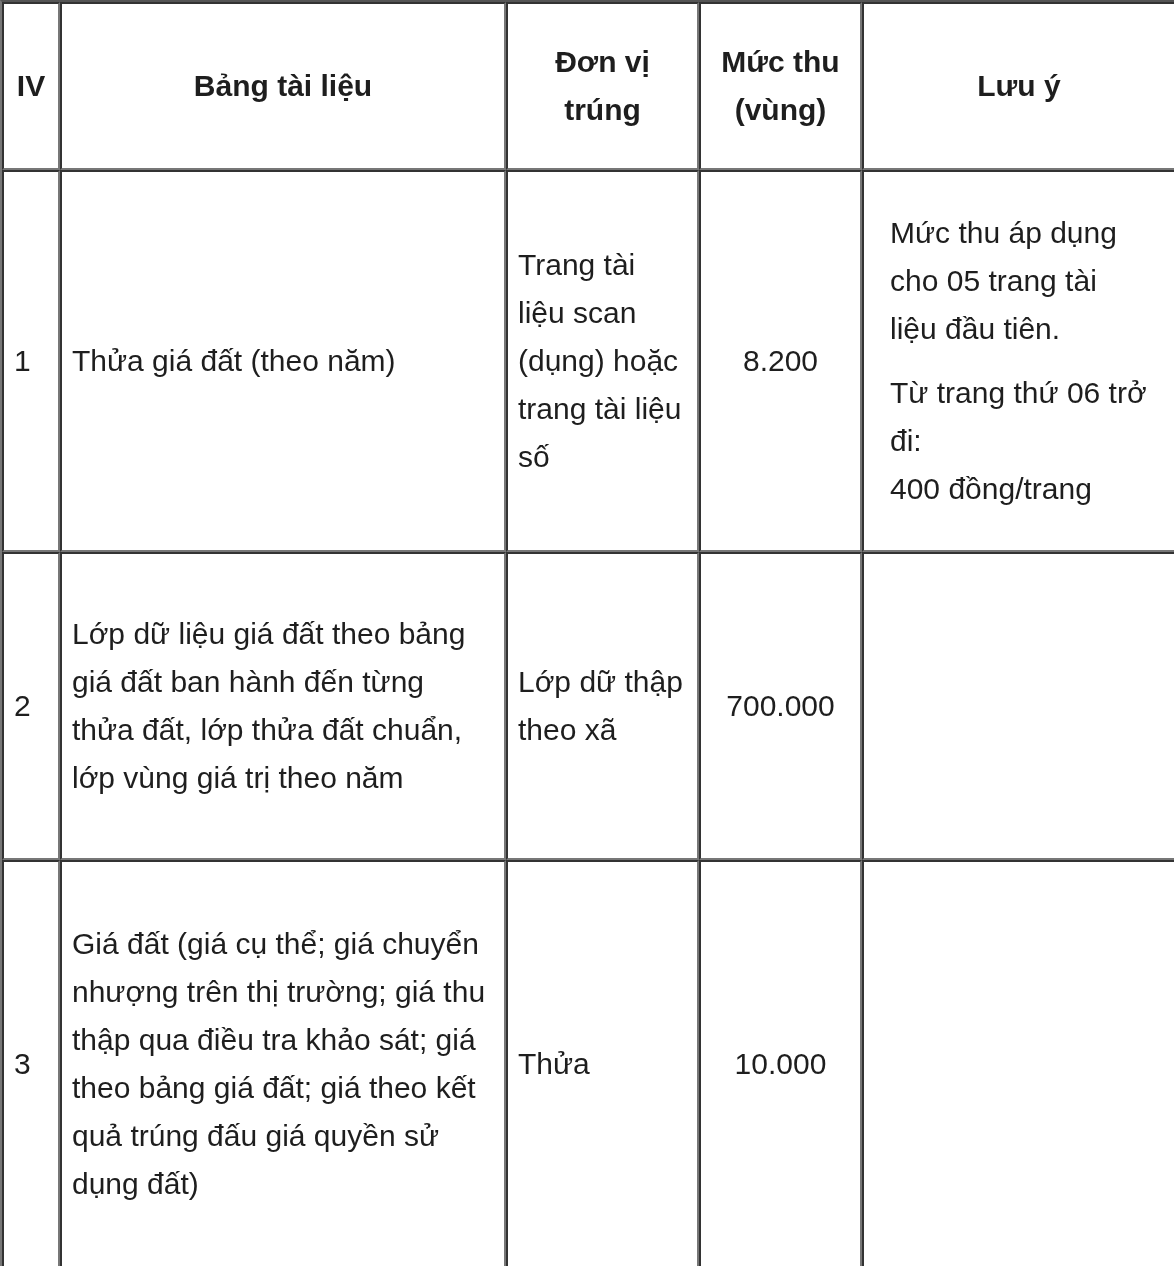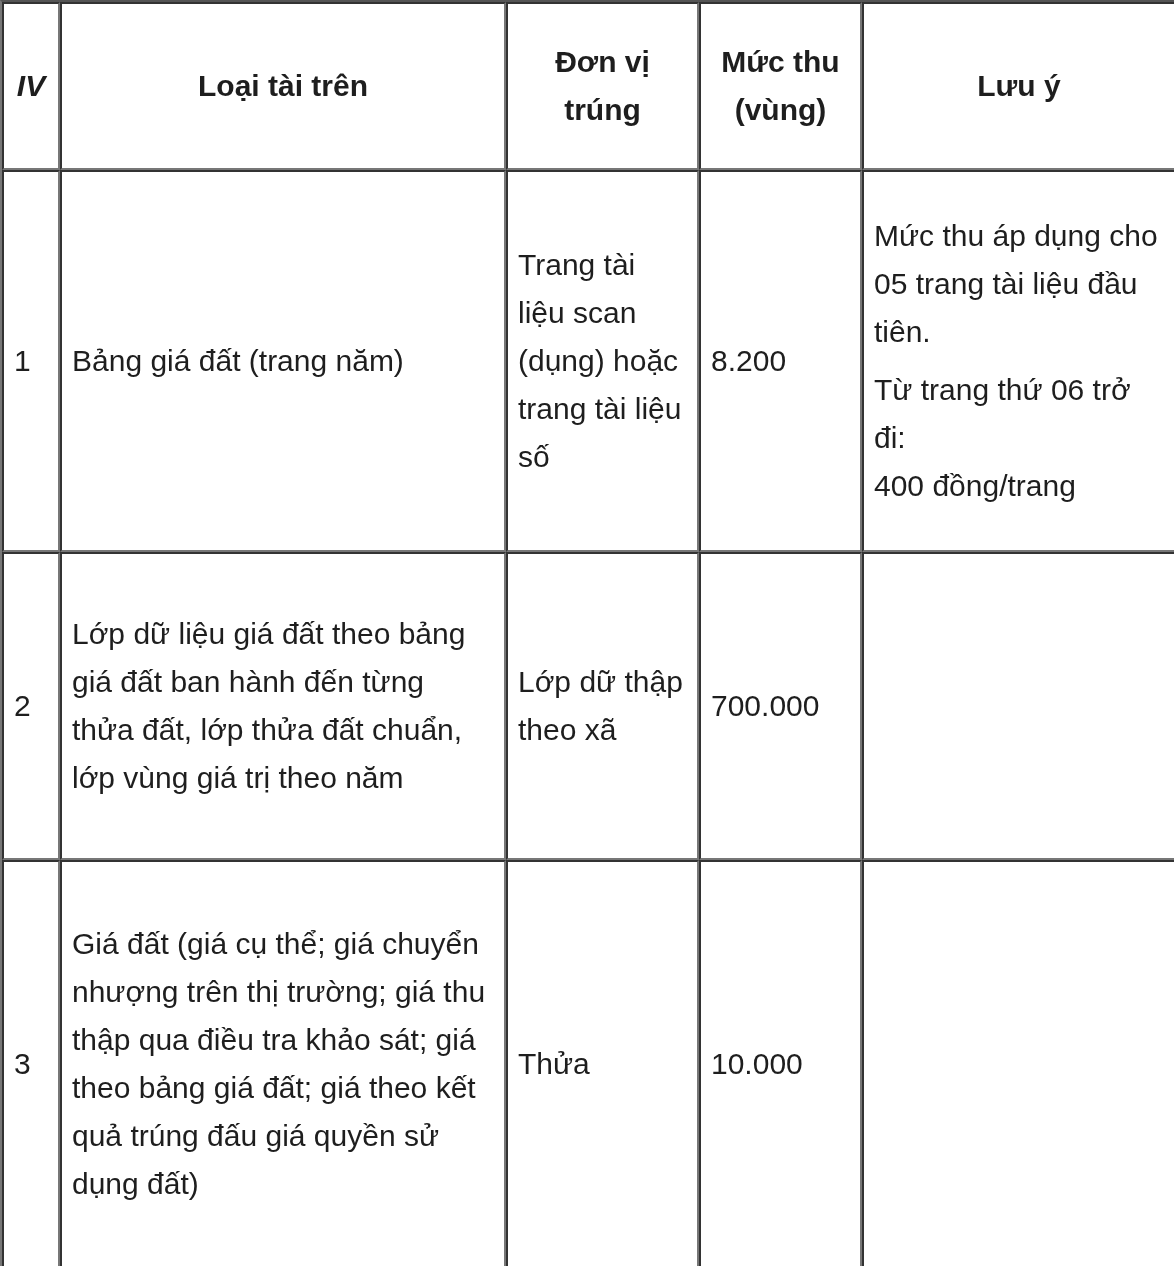--- a/index.html
+++ b/index.html
@@ -35,25 +35,25 @@
       line-height: 48px;
       padding: 0 10px;
       vertical-align: middle;
       box-sizing: border-box;
     }
     table.fee-table th {
       font-weight: bold;
       text-align: center;
       color: #1e1e1e;
     }
-    table.fee-table th.col-no { padding: 0 4px; font-style: italic; }
+    table.fee-table th.col-no { padding: 0 4px; }
     td.col-no { text-align: left; padding-left: 14px; }
-    td.center { text-align: left; margin-top: 8px; }
+    td.center { text-align: center; margin-top: 8px; }
     td.left { text-align: left; }
-    .note-para { margin: 0; }
+    .note-para { margin: 16px; }
     .note-para + .note-para { margin-top: 10px; }
     col.c1 { width: 58px; }
     col.c2 { width: 446px; }
     col.c3 { width: 193px; }
     col.c4 { width: 163px; }
     col.c5 { width: 314px; }
     tr.head-row { height: 168px; }
     tr.row-1 { height: 382px; }
     tr.row-2 { height: 308px; }
     tr.row-3 { height: 408px; }
@@ -65,30 +65,30 @@
   <colgroup>
     <col class="c1">
       <col class="c2">
       <col class="c3">
       <col class="c4">
       <col class="c5">
   </colgroup>
   <thead>
     <tr class="head-row">
       <th class="col-no">IV</th>
-      <th>Loại tài trên</th>
+      <th>Bảng tài liệu</th>
       <th>Đơn vị trúng</th>
       <th>Mức thu (vùng)</th>
       <th>Lưu ý</th>
     </tr>
   </thead>
   <tbody>
     <tr class="row-1">
       <td class="col-no">1</td>
-      <td class="left">Bảng giá đất (trang năm)</td>
+      <td class="left">Thửa giá đất (theo năm)</td>
       <td class="left">Trang tài liệu scan (dụng) hoặc trang tài liệu số</td>
       <td class="center">8.200</td>
       <td class="left">
         <p class="note-para">Mức thu áp dụng cho 05 trang tài liệu đầu tiên.</p>
         <p class="note-para"><span>Từ trang thứ 06 trở đi:</span><br><span>400 đồng/trang</span></p>
       </td>
     </tr>
     <tr class="row-2">
       <td class="col-no">2</td>
       <td class="left">Lớp dữ liệu giá đất theo bảng giá đất ban hành đến từng thửa đất, lớp thửa đất chuẩn, lớp vùng giá trị theo năm</td>

